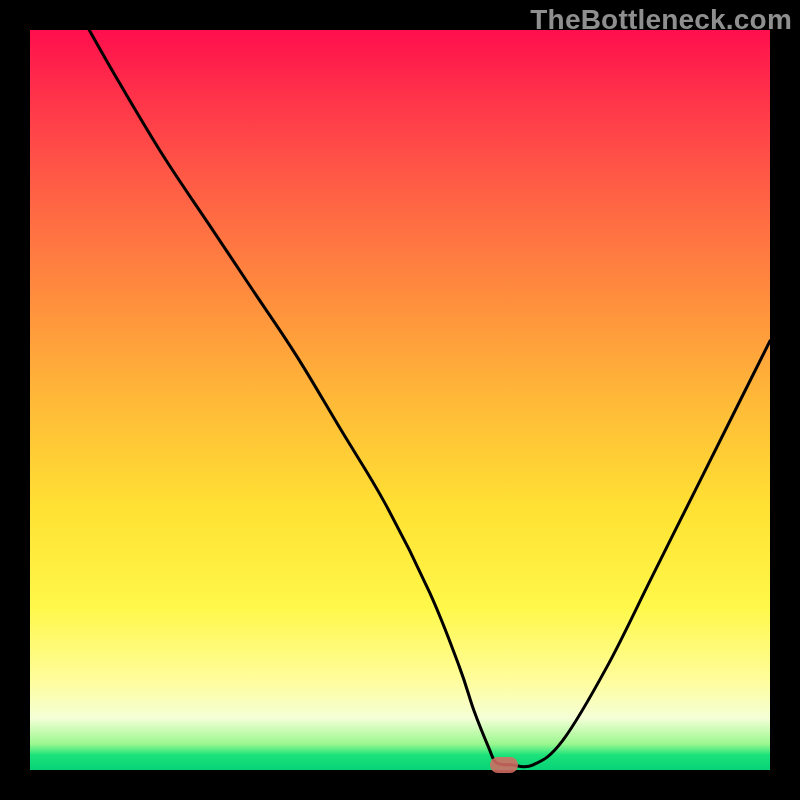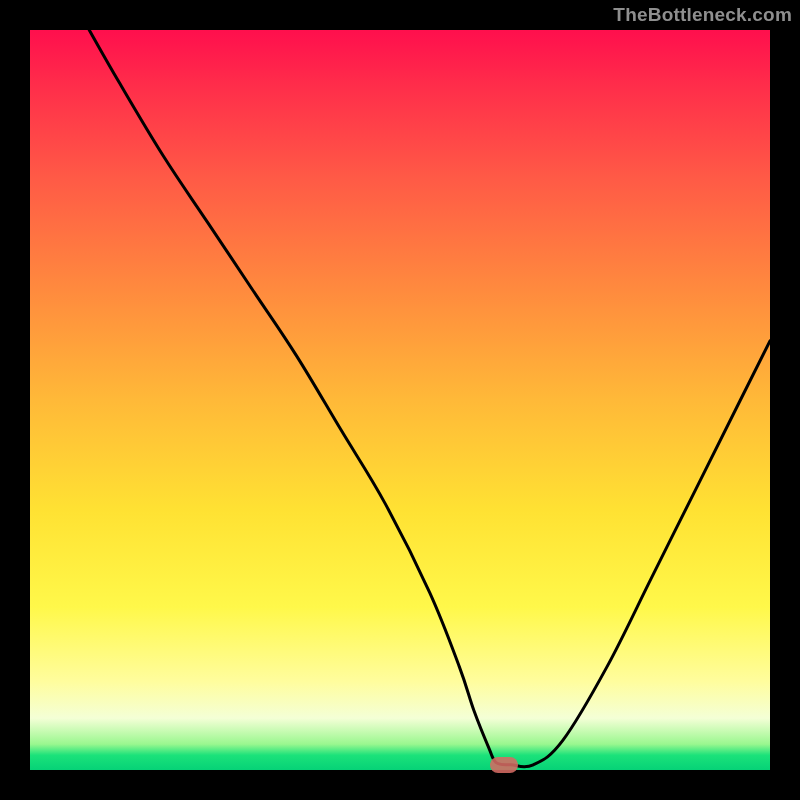--- a/index.html
+++ b/index.html
@@ -55,21 +55,21 @@
     border-radius: 9px;
     background: #d56b63;
     opacity: 0.88;
     transform: translate(-50%, -50%);
   }
   .watermark {
     position: absolute;
     top: 4px;
     right: 8px;
     font-family: Arial, Helvetica, sans-serif;
-    font-size: 19px;
+    font-size: 28px;
     font-weight: 600;
     color: #8f8f8f;
     letter-spacing: 0.2px;
   }
 </style>
 </head>
 <body>
 
 <div class="frame">
 

